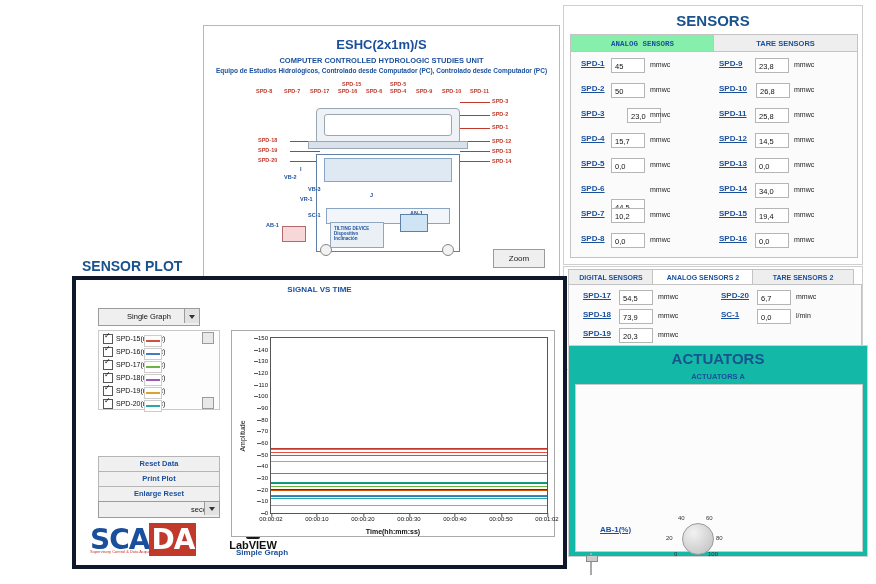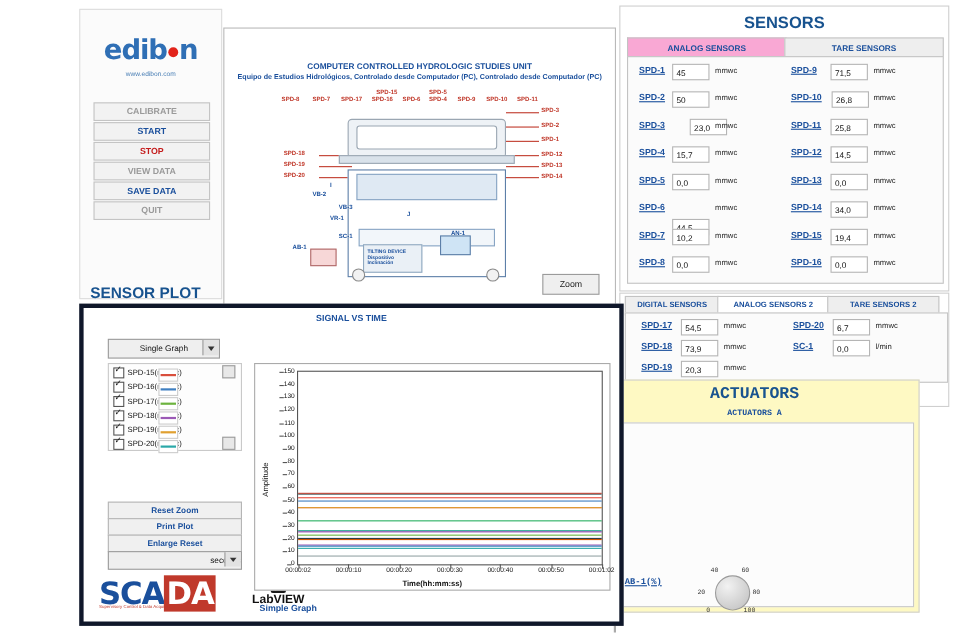--- a/index.html
+++ b/index.html
@@ -41,37 +41,37 @@
   .tank{position:absolute;border:1px solid #9aa6b2;}
   #zoom-btn{position:absolute;left:289px;top:223px;width:50px;height:17px;line-height:17px;text-align:center;
       font-size:8px;border:1px solid #9b9b9b;background:#efefef;color:#222;}
 
   
   #sensors-panel{left:563px;top:5px;width:298px;height:258px;background:#ffffff;border:1px solid #cfcfcf;}
   #sensors-title{position:absolute;left:0;top:6px;width:298px;text-align:center;font-size:15px;font-weight:bold;color:#18538f;}
   .tabbar{position:absolute;left:6px;top:28px;width:286px;height:18px;}
   .tab{position:absolute;height:18px;line-height:18px;text-align:center;font-size:7.5px;font-weight:bold;color:#1a4f9c;
        border:1px solid #c3c3c3;background:#eeeeee;}
-  .tab.active{background:#f9a8d4;border-bottom:1px solid #ffffff;}
+  .tab.active{background:#86efac;border-bottom:1px solid #ffffff;font-family:Liberation Mono, monospace;}
   .sensor-area{position:absolute;left:6px;top:45px;width:286px;height:205px;border:1px solid #c3c3c3;background:#fbfbfb;}
   .slabel{position:absolute;font-size:8px;font-weight:bold;color:#1a4f9c;text-decoration:underline;}
   .sbox{position:absolute;width:34px;height:15px;line-height:15px;background:#ffffff;border:1px solid #b5b5b5;
         font-size:7.5px;color:#111;padding-left:3px;box-sizing:border-box;}
   .sunit{position:absolute;font-size:7px;color:#222;}
 
   
   #sensors2-panel{left:563px;top:266px;width:298px;height:102px;background:#ffffff;border:1px solid #cfcfcf;}
   .tabbar2{position:absolute;left:4px;top:2px;width:292px;height:16px;}
   .tab2{position:absolute;height:16px;line-height:16px;text-align:center;font-size:7px;font-weight:bold;color:#1a4f9c;
        border:1px solid #c3c3c3;background:#eeeeee;}
   .tab2.active{background:#ffffff;border-bottom:1px solid #ffffff;}
   .sensor-area2{position:absolute;left:4px;top:17px;width:292px;height:62px;border:1px solid #c3c3c3;background:#fbfbfb;}
 
   
-  #actuators-panel{left:536px;top:345px;width:298px;height:210px;background:#fef9c3;border:1px solid #cfcfcf;font-family:Liberation Mono, monospace;}
+  #actuators-panel{left:568px;top:345px;width:298px;height:210px;background:#14b8a6;border:1px solid #cfcfcf;}
   #actuators-title{position:absolute;left:0;top:4px;width:298px;text-align:center;font-size:15px;font-weight:bold;color:#18538f;}
   #actuators-sub{position:absolute;left:0;top:26px;width:298px;text-align:center;font-size:7.5px;font-weight:bold;color:#1a4f9c;}
   #actuators-box{position:absolute;left:6px;top:38px;width:286px;height:166px;border:1px solid #c9c9c9;background:#fcfcfc;}
   #ab1-label{position:absolute;left:24px;top:140px;font-size:8px;font-weight:bold;color:#1a4f9c;text-decoration:underline;}
   .knob-wrap{position:absolute;left:80px;top:130px;width:90px;height:60px;}
   .knob{position:absolute;left:26px;top:8px;width:30px;height:30px;border-radius:50%;
         background:radial-gradient(circle at 35% 30%,#f2f2f2,#bdbdbd);border:1px solid #9a9a9a;}
   .kt{position:absolute;font-size:6px;color:#333;}
   .slider{position:absolute;left:10px;top:168px;width:12px;height:22px;}
 
@@ -119,37 +119,25 @@
   .series{position:absolute;left:0;width:100%;height:1px;}
   #ylabel{position:absolute;left:2px;top:50%;font-size:7px;color:#111;transform:translate(-50%,-50%) rotate(-90deg);transform-origin:center;white-space:nowrap;}
   #xlabel{position:absolute;left:0;bottom:1px;width:322px;text-align:center;font-size:7px;font-weight:bold;color:#111;}
   #simple-graph-lbl{position:absolute;left:160px;top:268px;font-size:8px;font-weight:bold;color:#1a4f9c;}
 </style>
 </head>
 <body>
 
 <div class="root">
 
-  <div class="panel" id="logo-panel">
-    <div class="edibon-logo">
-      <span>edib</span><span class="dot"></span><span>n</span>
-    </div>
-    <div class="edibon-url">www.edibon.com</div>
-
-    <div class="lbtn grey" style="top:84px;">CALIBRATE</div>
-    <div class="lbtn blue" style="top:102px;">START</div>
-    <div class="lbtn red" style="top:120px;">STOP</div>
-    <div class="lbtn grey" style="top:138px;">VIEW DATA</div>
-    <div class="lbtn blue" style="top:156px;">SAVE DATA</div>
-    <div class="lbtn grey" style="top:174px;">QUIT</div>
-  </div>
 
   <div id="sensor-plot-title">SENSOR PLOT</div>
 
   <div class="panel" id="diagram-panel">
+    <div id="diagram-title">ESHC(2x1m)/S</div>
     <div id="diagram-sub1">COMPUTER CONTROLLED HYDROLOGIC STUDIES UNIT</div>
     <div id="diagram-sub2">Equipo de Estudios Hidrológicos, Controlado desde Computador (PC), Controlado desde Computador (PC)</div>
 
     <div class="dlabel" style="left:52px;top:62px;">SPD-8</div>
     <div class="dlabel" style="left:80px;top:62px;">SPD-7</div>
     <div class="dlabel" style="left:106px;top:62px;">SPD-17</div>
     <div class="dlabel" style="left:134px;top:62px;">SPD-16</div>
     <div class="dlabel" style="left:162px;top:62px;">SPD-6</div>
     <div class="dlabel" style="left:186px;top:55px;">SPD-5</div>
     <div class="dlabel" style="left:186px;top:62px;">SPD-4</div>
@@ -242,21 +230,21 @@
 
       <div class="slabel" style="left:10px;top:157px;">SPD-7</div>
       <div class="sbox" style="left:40px;top:156px;">10,2</div>
       <div class="sunit" style="left:79px;top:159px;">mmwc</div>
 
       <div class="slabel" style="left:10px;top:182px;">SPD-8</div>
       <div class="sbox" style="left:40px;top:181px;">0,0</div>
       <div class="sunit" style="left:79px;top:184px;">mmwc</div>
 
       <div class="slabel" style="left:148px;top:7px;">SPD-9</div>
-      <div class="sbox" style="left:184px;top:6px;">71,5</div>
+      <div class="sbox" style="left:184px;top:6px;">23,8</div>
       <div class="sunit" style="left:223px;top:9px;">mmwc</div>
 
       <div class="slabel" style="left:148px;top:32px;">SPD-10</div>
       <div class="sbox" style="left:185px;top:31px;">26,8</div>
       <div class="sunit" style="left:223px;top:34px;">mmwc</div>
 
       <div class="slabel" style="left:148px;top:57px;">SPD-11</div>
       <div class="sbox" style="left:184px;top:56px;">25,8</div>
       <div class="sunit" style="left:223px;top:59px;">mmwc</div>
 
@@ -374,21 +362,21 @@
       <div class="lg-row" style="top:68px;">
         <span class="lg-chk"></span><span>SPD-20(mmwc)</span>
         <span class="lg-swatch">
             <i style="background:#2aa8a8"></i>
           </span>
       </div>
     </div>
     <div class="scrollbtn" style="left:126px;top:52px;"></div>
     <div class="scrollbtn" style="left:126px;top:117px;"></div>
 
-    <div class="pbtn" style="top:176px;">Reset Zoom</div>
+    <div class="pbtn" style="top:176px;">Reset Data</div>
     <div class="pbtn" style="top:191px;">Print Plot</div>
     <div class="pbtn" style="top:206px;">Enlarge Reset</div>
 
     <div id="units-select">
       <span>seconds</span>
       <span class="arrow"></span>
     </div>
 
     <div id="scada">
       <div class="word"><span>SCA</span><span class="da">DA</span></div>

